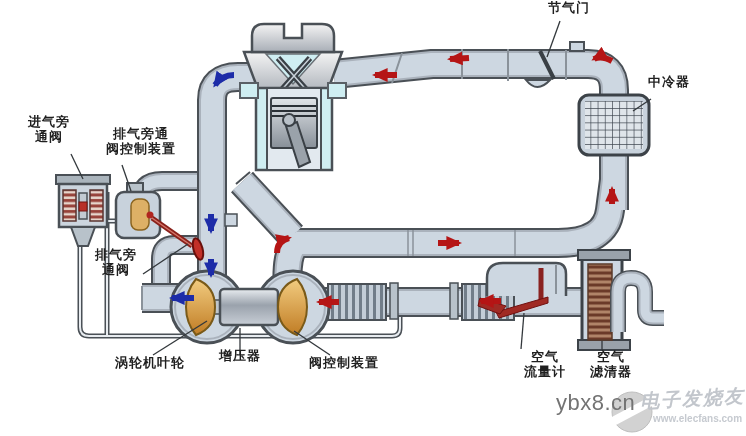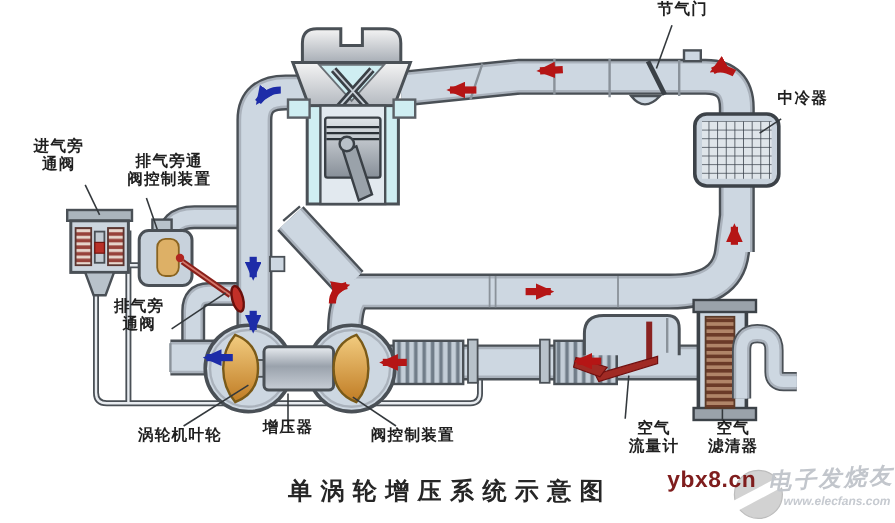--- a/index.html
+++ b/index.html
@@ -12,28 +12,28 @@
     position:absolute;transform:translateX(-50%);
     font-weight:bold;font-size:13px;line-height:1.15;color:#1f1f1f;
     letter-spacing:1px;text-align:center;white-space:nowrap;
   }
   .lbl span{display:block;}
   .diagram-title{
     position:absolute;transform:translateX(-50%);
     font-weight:bold;font-size:20px;color:#262626;letter-spacing:7px;white-space:nowrap;
   }
   .wm-site{
-    position:absolute;font-weight:bold;font-size:19px;color:#7f1d1d;letter-spacing:0.5px;
+    position:absolute;font-weight:normal;font-size:22px;color:#737373;letter-spacing:0.5px;
   }
   .wm-brand{
     position:absolute;font-weight:bold;font-style:italic;font-size:19px;color:#c2c6cc;
     transform:rotate(-3deg);letter-spacing:2px;white-space:nowrap;
   }
   .wm-url{
-    position:absolute;font-weight:bold;font-style:italic;font-size:10px;color:#c6cad0;white-space:nowrap;
+    position:absolute;font-weight:bold;font-size:10px;color:#c6cad0;white-space:nowrap;
   }
 </style>
 </head>
 <body>
 
 <div class="stage">
 
 <svg width="746" height="436" viewBox="0 0 746 436">
   <defs>
     <linearGradient id="metalGrad" x1="0" y1="0" x2="0" y2="1">
@@ -278,19 +278,18 @@
   </div>
   <div class="lbl" style="left:545px;top:350px">
     <span>空气</span>
     <span>流量计</span>
   </div>
   <div class="lbl" style="left:611px;top:350px">
     <span>空气</span>
     <span>滤清器</span>
   </div>
 
-  <div class="diagram-title" style="left:375px;top:396px">单涡轮增压系统示意图</div>
 
   <div class="wm-site" style="left:556px;top:390px">ybx8.cn</div>
   <div class="wm-brand" style="left:640px;top:386px">电子发烧友</div>
   <div class="wm-url" style="left:653px;top:413px">www.elecfans.com</div>
 
 </div>
 
 </body></html>

